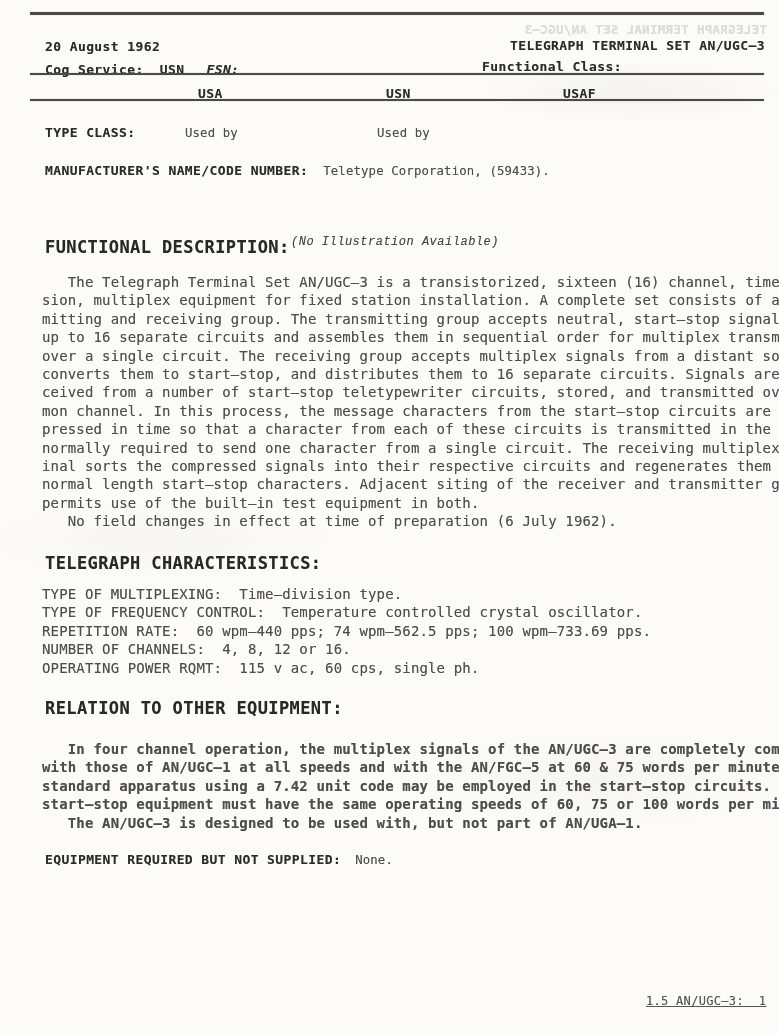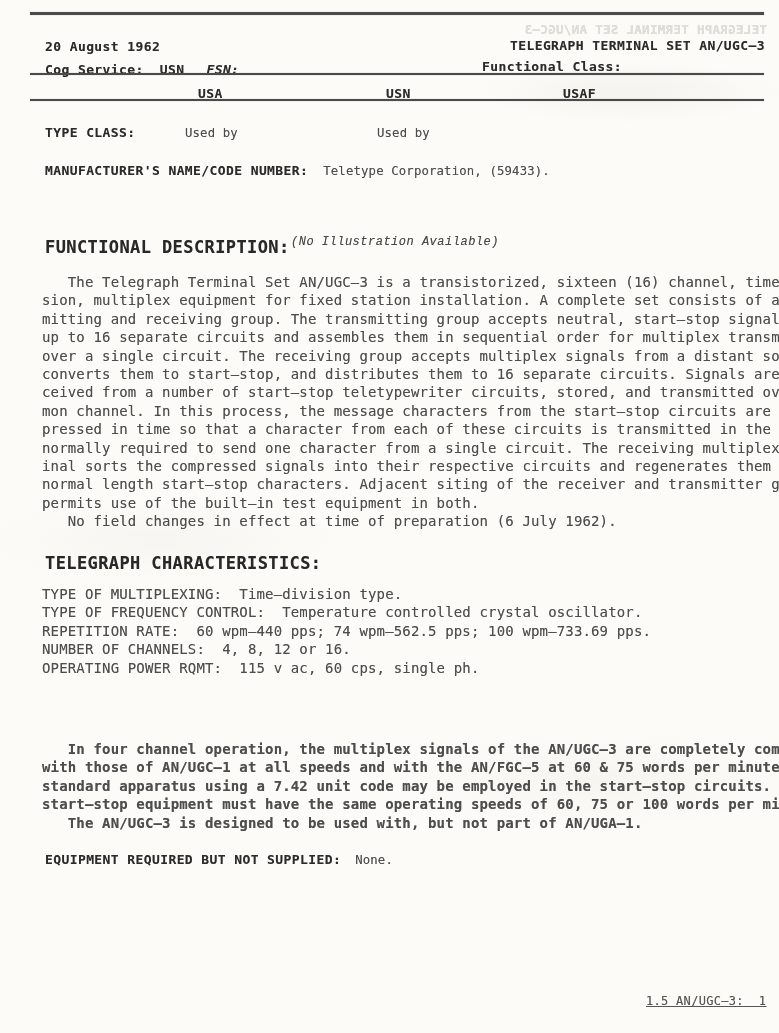--- a/index.html
+++ b/index.html
@@ -90,20 +90,21 @@
 permits use of the built—in test equipment in both.
    No field changes in effect at time of preparation (6 July 1962).</pre>
 
   <div class="abs heading" style="top:553px; left:45px;">TELEGRAPH CHARACTERISTICS:</div>
   <pre class="lines" style="top:585px; left:42px;">TYPE OF MULTIPLEXING:  Time—division type.
 TYPE OF FREQUENCY CONTROL:  Temperature controlled crystal oscillator.
 REPETITION RATE:  60 wpm—440 pps; 74 wpm—562.5 pps; 100 wpm—733.69 pps.
 NUMBER OF CHANNELS:  4, 8, 12 or 16.
 OPERATING POWER RQMT:  115 v ac, 60 cps, single ph.</pre>
 
+  <div class="abs heading" style="top:698px; left:45px;">RELATION TO OTHER EQUIPMENT:</div>
   <pre class="lines" style="top:740px; left:42px;font-weight:bold;">   In four channel operation, the multiplex signals of the AN/UGC—3 are completely compatible
 with those of AN/UGC—1 at all speeds and with the AN/FGC—5 at 60 &amp; 75 words per minute. Any
 standard apparatus using a 7.42 unit code may be employed in the start—stop circuits. All
 start—stop equipment must have the same operating speeds of 60, 75 or 100 words per minute.
    The AN/UGC—3 is designed to be used with, but not part of AN/UGA—1.</pre>
 
   <div class="inline-row" style="top:849px; left:45px;"><span class="b">EQUIPMENT REQUIRED BUT NOT SUPPLIED:</span><span class="r" style="margin-left:14px;">None.</span></div>
 
   <div class="footer">1.5 AN/UGC—3:  1</div>
 

